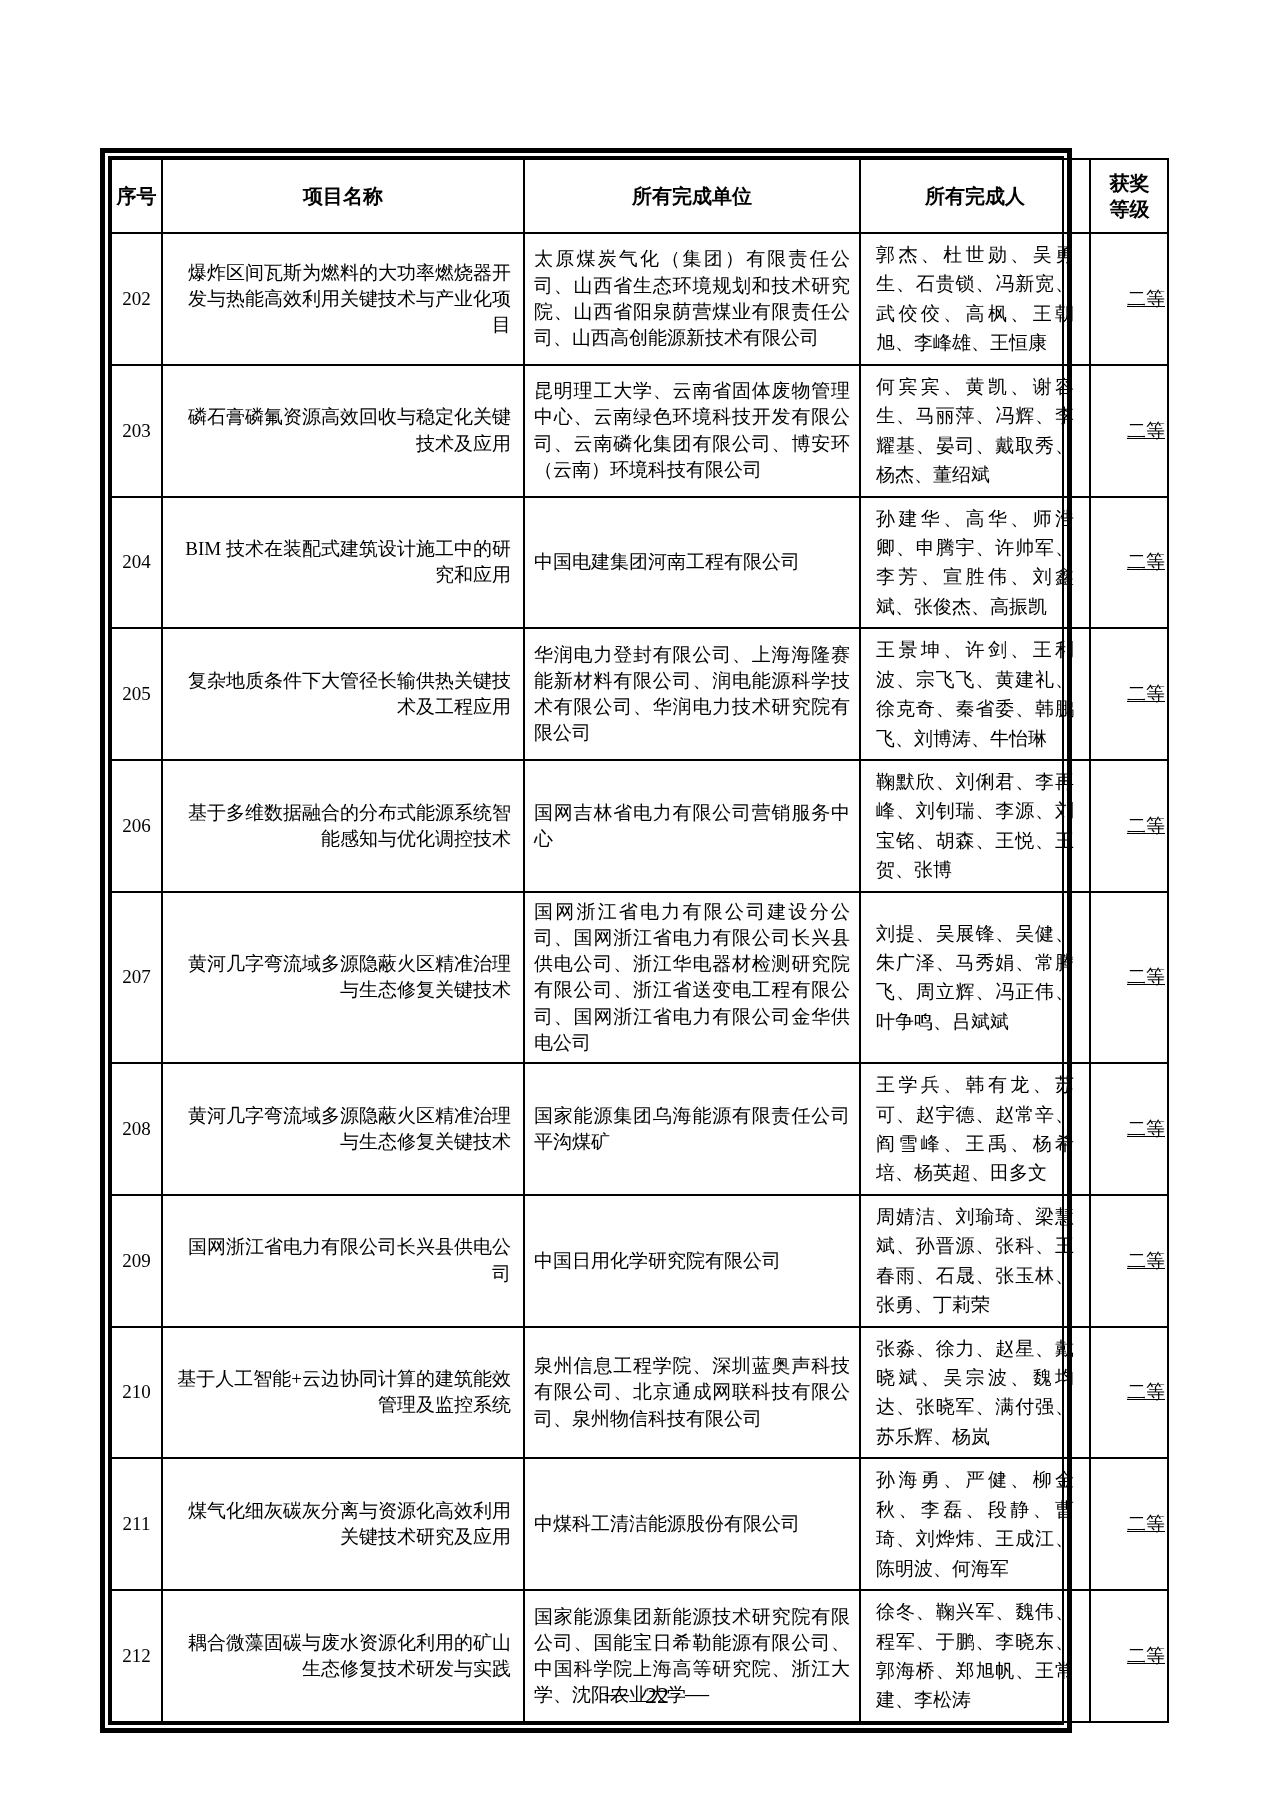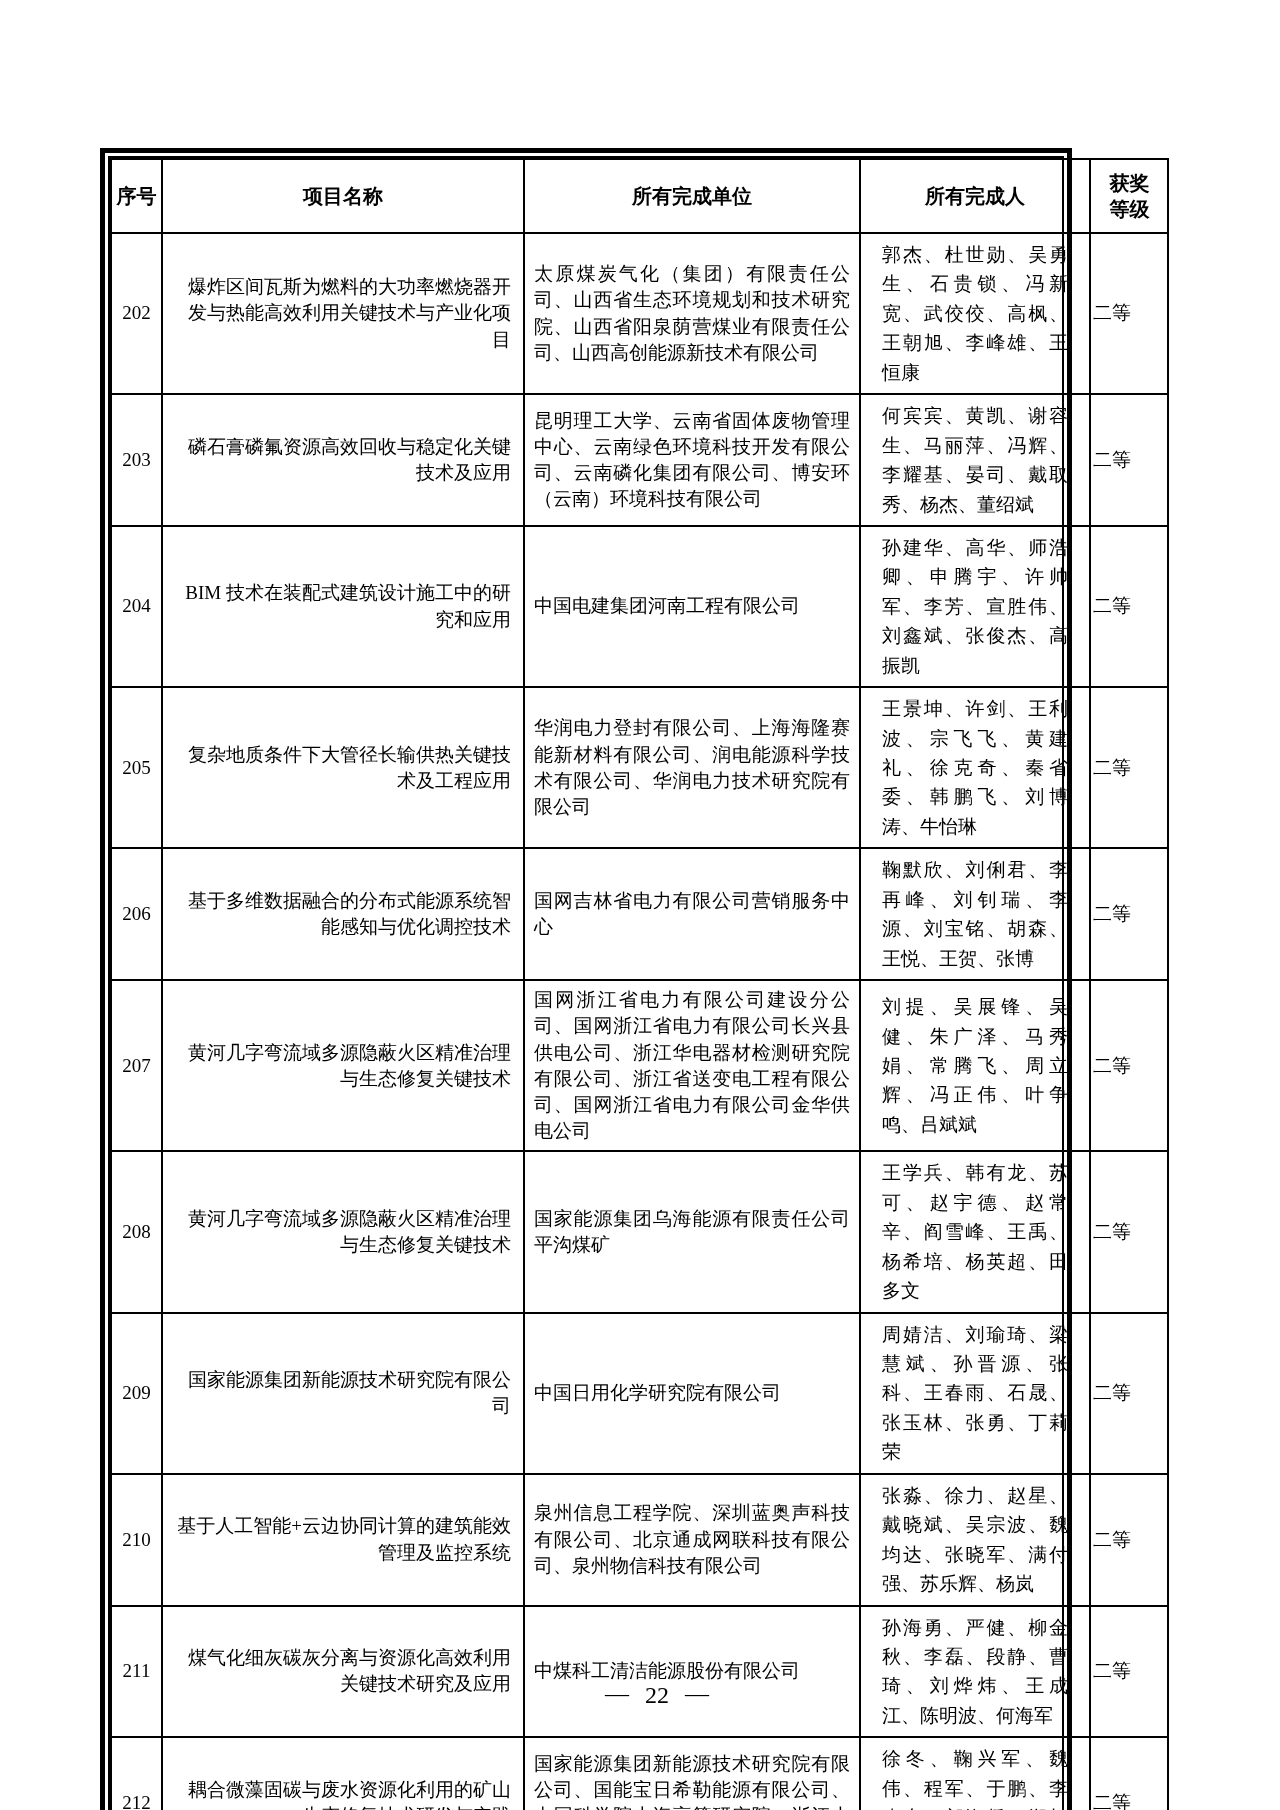--- a/index.html
+++ b/index.html
@@ -72,25 +72,26 @@
     text-align: right;
     padding: 6px 12px 6px 13px;
   }
   td.c-units {
     text-align: justify;
     padding: 6px 9px;
   }
   td.c-people {
     text-align: justify;
     line-height: 1.55;
-    padding: 6px 21px;
+    padding: 6px 15px;
   }
   td.c-award {
-    text-align: left;
+    text-align: right;
     padding: 6px 2px;
+    text-decoration: underline;
   }
   .page-footer {
     position: absolute;
     top: 1682px;
     left: 17px;
     width: 100%;
     text-align: center;
     font-size: 24px;
   }
   .page-footer .dash {
@@ -168,21 +169,21 @@
   </tr>
           <tr>
     <td class="c-no">208</td>
     <td class="c-title">黄河几字弯流域多源隐蔽火区精准治理与生态修复关键技术</td>
     <td class="c-units">国家能源集团乌海能源有限责任公司平沟煤矿</td>
     <td class="c-people">王学兵、韩有龙、苏可、赵宇德、赵常辛、阎雪峰、王禹、杨希培、杨英超、田多文</td>
     <td class="c-award">二等</td>
   </tr>
           <tr>
     <td class="c-no">209</td>
-    <td class="c-title">国家能源集团新能源技术研究院有限公司</td>
+    <td class="c-title">国网浙江省电力有限公司长兴县供电公司</td>
     <td class="c-units">中国日用化学研究院有限公司</td>
     <td class="c-people">周婧洁、刘瑜琦、梁慧斌、孙晋源、张科、王春雨、石晟、张玉林、张勇、丁莉荣</td>
     <td class="c-award">二等</td>
   </tr>
           <tr>
     <td class="c-no">210</td>
     <td class="c-title">基于人工智能+云边协同计算的建筑能效管理及监控系统</td>
     <td class="c-units">泉州信息工程学院、深圳蓝奥声科技有限公司、北京通成网联科技有限公司、泉州物信科技有限公司</td>
     <td class="c-people">张淼、徐力、赵星、戴晓斌、吴宗波、魏均达、张晓军、满付强、苏乐辉、杨岚</td>
     <td class="c-award">二等</td>

